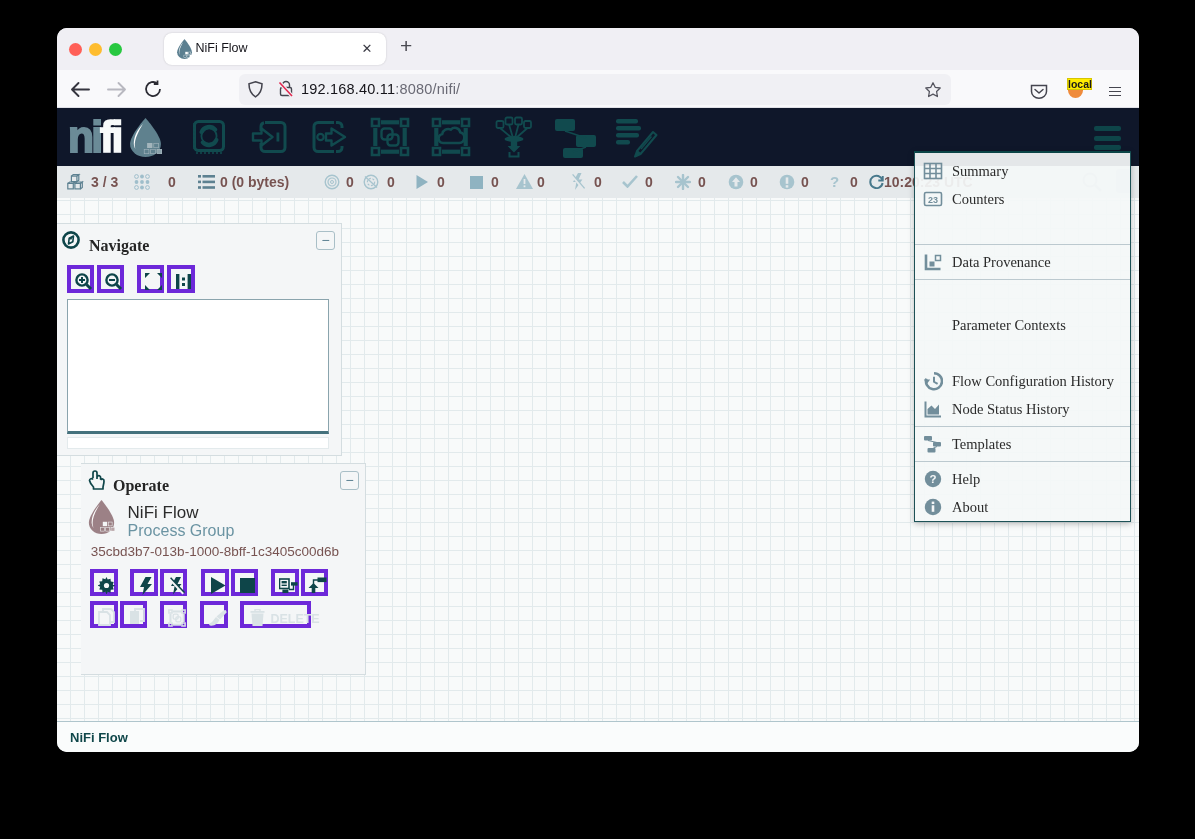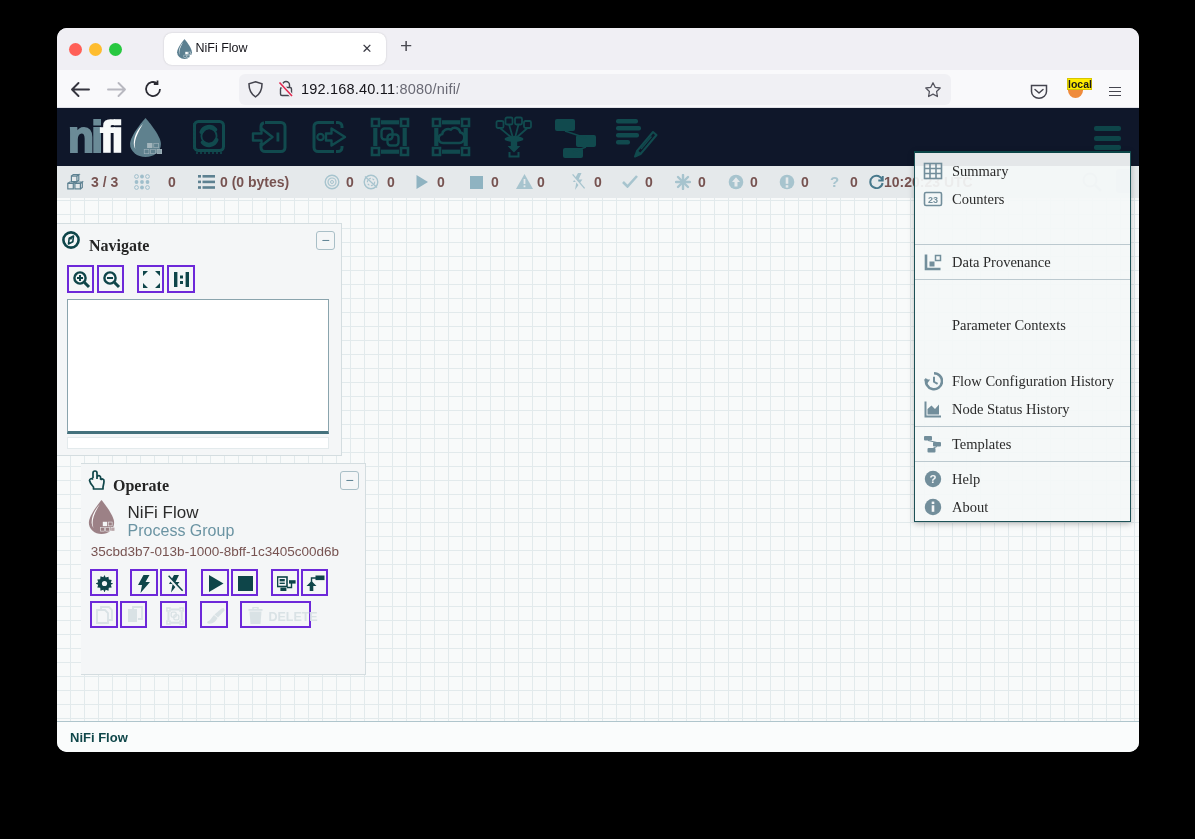--- a/index.html
+++ b/index.html
@@ -26,21 +26,21 @@
   background-image:linear-gradient(to right,#e2eaec 1px,transparent 1px),linear-gradient(to bottom,#e2eaec 1px,transparent 1px);
   background-size:14px 14px; background-position:-1px 2px; }
 #crumbbar { position:absolute; left:0; top:693px; width:1082px; height:31px; background:#fafcfc; border-top:1px solid #afc5cc; }
 #crumbbar b { position:absolute; left:13px; top:8px; font-size:13px; color:#10474a; font-weight:bold; }
 
 .palette { position:absolute; left:0px; width:285px; background:#f4f6f7; border:1px solid #d4dde0; border-left:none; }
 .palhead { position:absolute; left:32px; top:13px; font-family:"Liberation Serif",serif; font-weight:bold; font-size:16px; color:#252525; }
 .collapse { position:absolute; right:6px; top:7px; width:19px; height:19px; border:1.5px solid #a9bfc7; border-radius:3px; color:#5e8293; font-size:14px; text-align:center; line-height:16px; }
 #navigate { top:195px; height:233px; }
 #operate { top:435px; height:212px;margin-left:24px; }
-.pbtn { position:absolute; width:27.5px; height:27.5px; border:2px solid #6d28d9; }
+.pbtn { position:absolute; width:27.5px; height:27.5px; border:4px solid #6d28d9; }
 #minimap { position:absolute; left:10.4px; top:74.6px; width:262px; height:135.5px; background:#fff; border:1px solid #8aa4ad; border-bottom:3px solid #44717c; }
 #minifoot { position:absolute; left:10.4px; top:212.6px; width:262px; height:12px; background:#fff; border:1px solid #e3eaec; }
 
 #menu { position:absolute; left:857px; top:123px; width:217px; height:371px; background:rgba(244,247,248,0.93); border:1px solid #1d5156; border-top:2px solid #0b4547; box-shadow:0 2px 6px rgba(0,0,0,.25); }
 .mi { position:absolute; left:0; width:215px; height:28px; font-size:14.5px; color:#2b2b2b; }
 .mi .txt { position:absolute; left:37px; top:5.5px;font-family:Liberation Serif, serif; }
 .mi.hl { background:#b8c5cb; }
 .msep { position:absolute; left:0; width:215px; border-top:1px solid #bcc9cf; }
 .micon { position:absolute; left:8px; top:4px; width:20px; height:20px; }
 </style>

